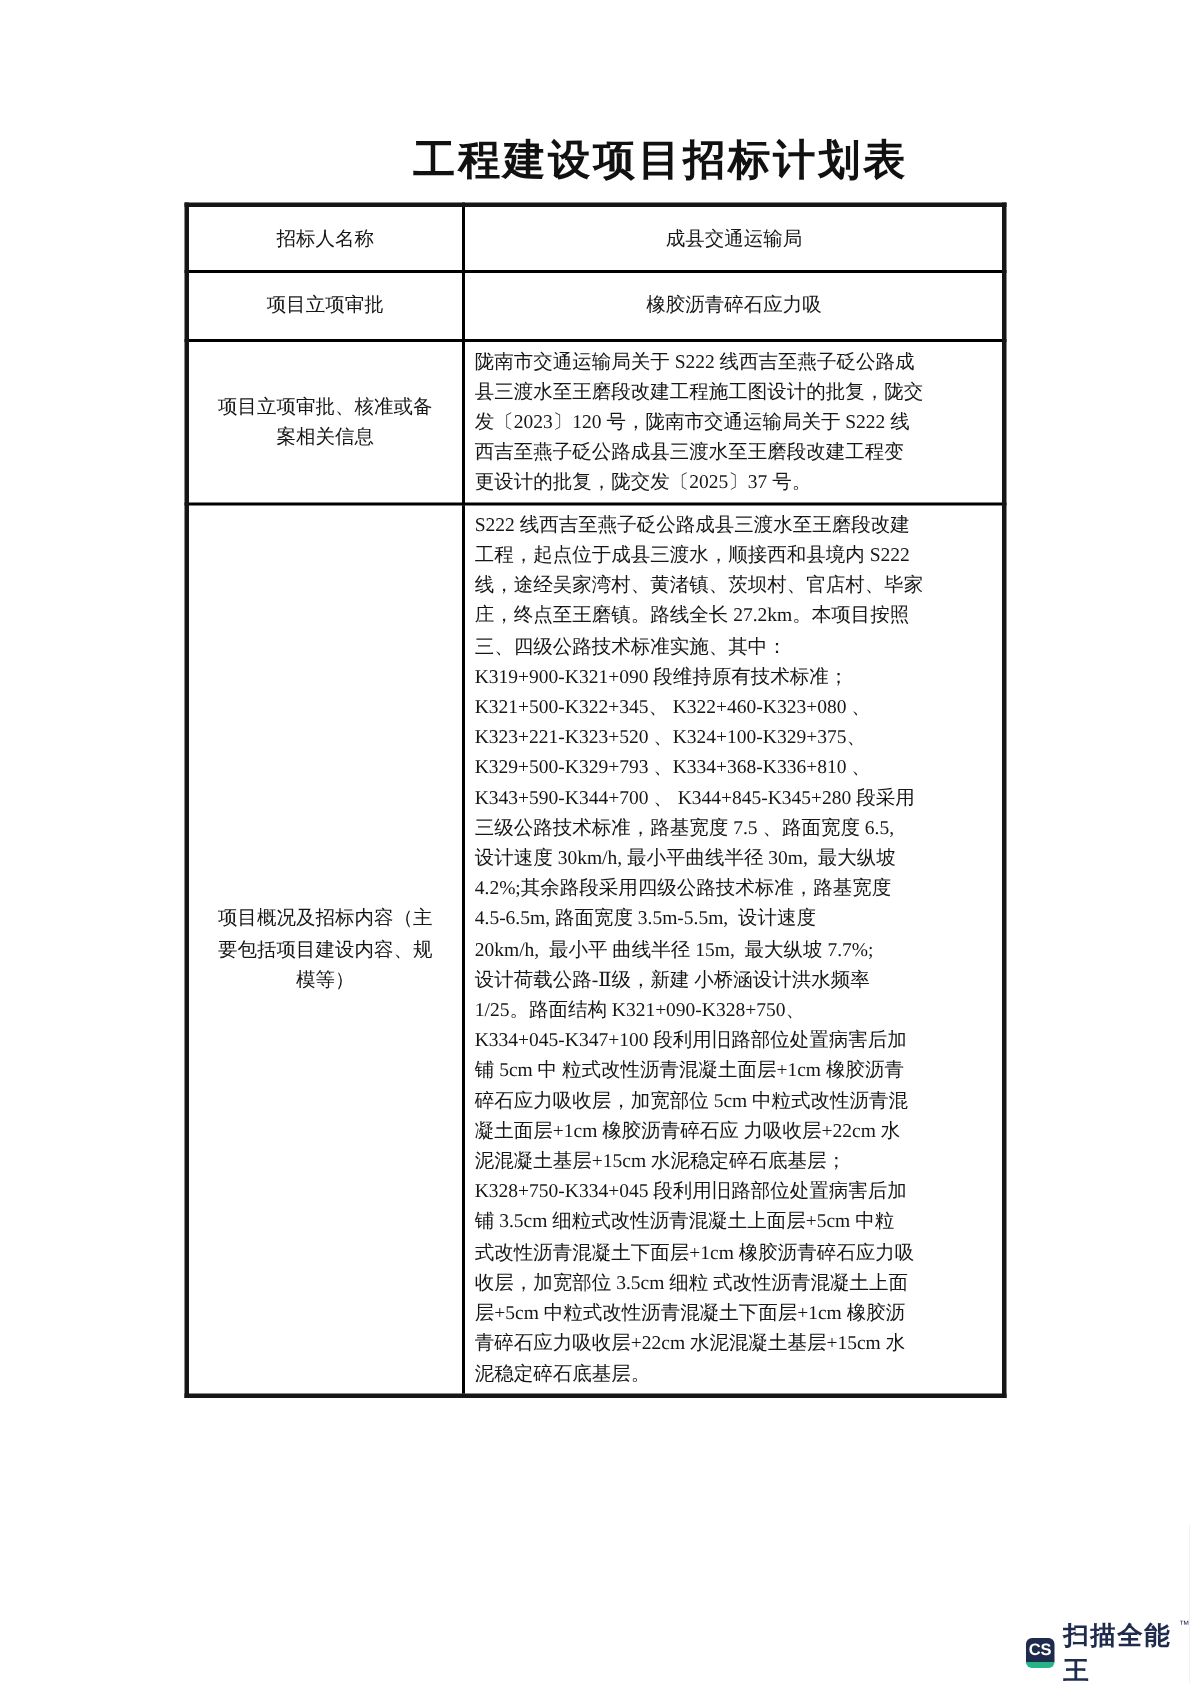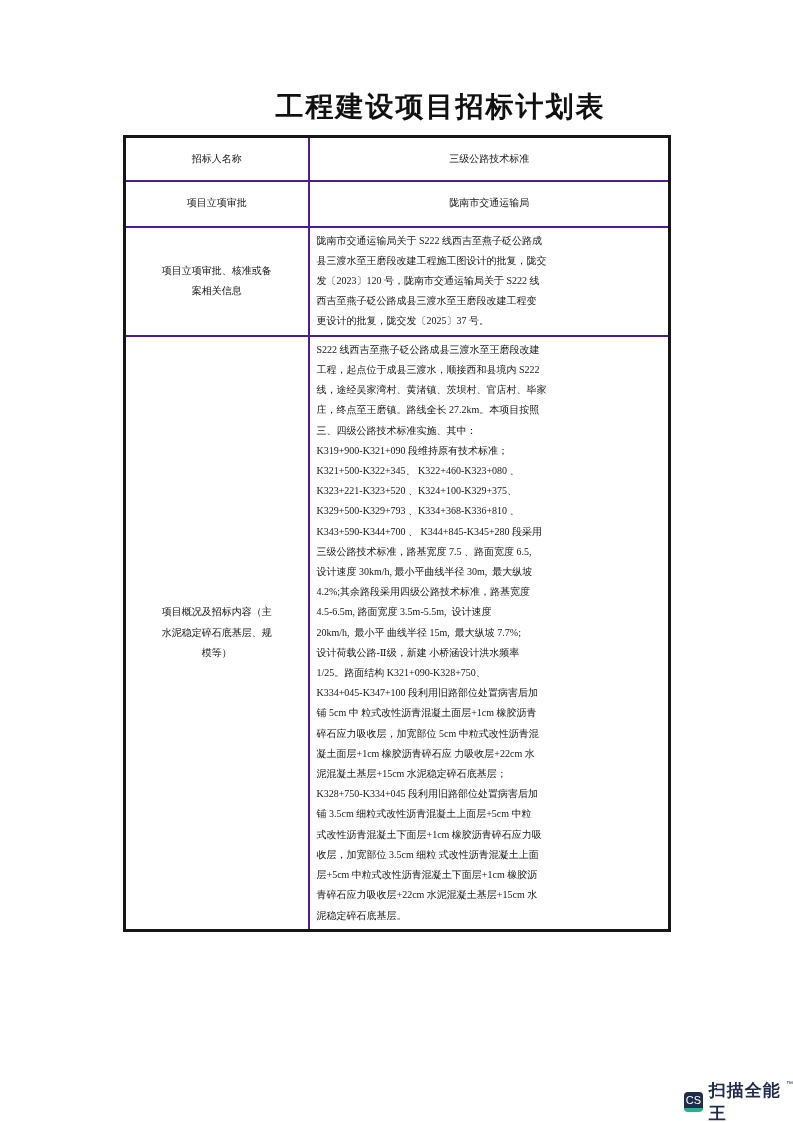--- a/index.html
+++ b/index.html
@@ -29,22 +29,22 @@
   table.bid-table {
     position: absolute;
     left: 123px;
     top: 135px;
     width: 545px;
     border-collapse: collapse;
     table-layout: fixed;
     border: 3px solid #161616;
   }
   .bid-table th, .bid-table td {
-    border: 2px solid #4c1d95;
-    font-size: 10px;
+    border: 2px solid #000000;
+    font-size: 13px;
     font-weight: 400;
     vertical-align: middle;
     white-space: pre-wrap;
     line-height: 20.2px;
   }
   .bid-table th {
     width: 184px;
     text-align: center;
     padding: 2px 8px;
   }
@@ -78,21 +78,21 @@
     width: 22px;
     height: 20px;
     background: var(--cam-navy, #1f2b4d);
     border-bottom: 4px solid var(--cam-teal, #27b388);
     border-radius: 4px;
     display: flex;
     align-items: center;
     justify-content: center;
     color: #ffffff;
     font-size: 11px;
-    font-weight: 400;
+    font-weight: 700;
   }
   .cam-brand {
     margin-left: 6px;
     font-size: 17px;
     font-weight: 700;
     color: var(--cam-navy, #1f2b4d);
     letter-spacing: 1px;
   }
   .cam-tm {
     font-size: 7px;
@@ -105,38 +105,38 @@
 <body>
 
 <div class="page">
 
   <div class="doc-title">工程建设项目招标计划表</div>
 
   <table class="bid-table">
     <tbody>
       <tr class="r1">
         <th>招标人名称</th>
-        <td class="center">三级公路技术标准</td>
+        <td class="center">成县交通运输局</td>
       </tr>
       <tr class="r3">
         <th>项目立项审批</th>
-        <td class="center">陇南市交通运输局</td>
+        <td class="center">橡胶沥青碎石应力吸</td>
       </tr>
       <tr class="r4">
         <th>项目立项审批、核准或备
 案相关信息</th>
         <td class="left">陇南市交通运输局关于 S222 线西吉至燕子砭公路成
 县三渡水至王磨段改建工程施工图设计的批复，陇交
 发〔2023〕120 号，陇南市交通运输局关于 S222 线
 西吉至燕子砭公路成县三渡水至王磨段改建工程变
 更设计的批复，陇交发〔2025〕37 号。</td>
       </tr>
       <tr class="r5">
         <th>项目概况及招标内容（主
-水泥稳定碎石底基层、规
+要包括项目建设内容、规
 模等）</th>
         <td class="left">S222 线西吉至燕子砭公路成县三渡水至王磨段改建
 工程，起点位于成县三渡水，顺接西和县境内 S222
 线，途经吴家湾村、黄渚镇、茨坝村、官店村、毕家
 庄，终点至王磨镇。路线全长 27.2km。本项目按照
 三、四级公路技术标准实施、其中：
 K319+900-K321+090 段维持原有技术标准；
 K321+500-K322+345、 K322+460-K323+080 、
 K323+221-K323+520 、K324+100-K329+375、
 K329+500-K329+793 、K334+368-K336+810 、

